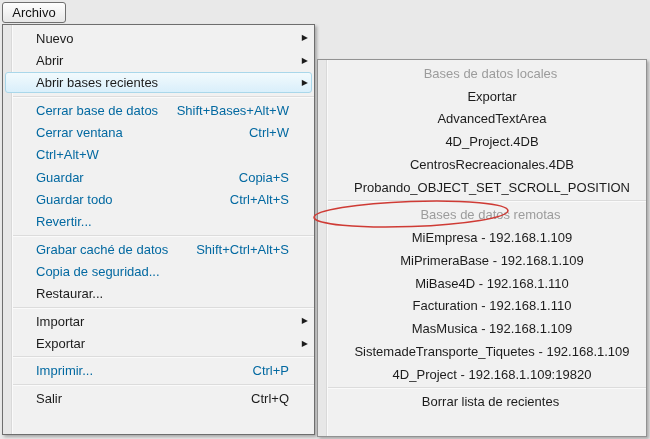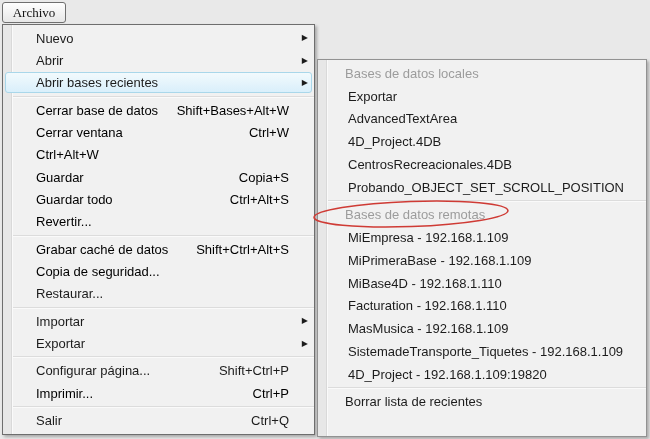--- a/index.html
+++ b/index.html
@@ -11,21 +11,21 @@
   }
   .stage{position:relative;width:650px;height:439px;}
 
   
   .archivo-btn{
     position:absolute;left:2px;top:2px;width:64px;height:21px;
     box-sizing:border-box;border:1px solid #6f6f6f;border-radius:3px;
     background:linear-gradient(#fefefe,#e7e7e7);
     font-size:13px;color:#111;
     display:flex;align-items:center;justify-content:center;
-    padding:0;cursor:default;font-family:Liberation Serif, serif;
+    padding:0;cursor:default;font-family:Liberation Sans, sans-serif;
   }
 
   
   .menu{
     position:absolute;box-sizing:border-box;
     background:#f1f1f1;
     box-shadow:2px 2px 3px rgba(0,0,0,.28);
   }
   .menu .gutter{
     position:absolute;left:0;top:0;bottom:0;width:8px;
@@ -36,30 +36,30 @@
 
   .main-menu{left:2px;top:24px;width:313px;height:411px;border:1px solid #6e6e6e;}
   .sub-menu {left:317px;top:59px;width:330px;height:378px;border:1px solid #929292;}
 
   
   .mi{
     position:relative;display:flex;align-items:center;
     font-size:13px;color:#1c1c1c;white-space:nowrap;
   }
   .main-menu .mi{height:22.35px;padding:0 6px 0 33px;}
-  .sub-menu  .mi{height:22.75px;padding:0 10px 0 30px;}
+  .sub-menu  .mi{height:22.75px;padding:0 10px 0 30px;text-align:center;}
   .sub-menu  .mi.header, .sub-menu .mi.command{padding-left:27px;}
 
   .mi .label{flex:1 1 auto;position:relative;z-index:2;}
   .mi .shortcut{flex:0 0 auto;position:relative;z-index:2;padding-right:6px;}
   .mi .arrow{
     flex:0 0 13px;text-align:right;font-size:8px;line-height:1;
     color:#1c1c1c;position:relative;z-index:2;
   }
-  .mi.dis{color:#000000;}
+  .mi.dis{color:#0369a1;}
   .mi.header{color:#9c9c9c;}
 
   
   .mi.hl::before{
     content:"";position:absolute;left:2px;right:2px;top:0;bottom:1px;
     border:1px solid #a9d7ea;border-radius:3px;
     background:linear-gradient(#f2fafd,#d9effb);
     z-index:1;
   }
 
@@ -139,25 +139,20 @@
         <div class="sep"></div>
         <div class="mi item">
           <span class="label">Importar</span>
           <span class="arrow">▶</span>
         </div>
         <div class="mi item">
           <span class="label">Exportar</span>
           <span class="arrow">▶</span>
         </div>
         <div class="sep"></div>
-        <div class="mi item">
-          <span class="label">Configurar página...</span>
-          <span class="shortcut">Shift+Ctrl+P</span>
-          <span class="arrow"></span>
-        </div>
         <div class="mi item dis">
           <span class="label">Imprimir...</span>
           <span class="shortcut">Ctrl+P</span>
           <span class="arrow"></span>
         </div>
         <div class="sep"></div>
         <div class="mi item">
           <span class="label">Salir</span>
           <span class="shortcut">Ctrl+Q</span>
           <span class="arrow"></span>

